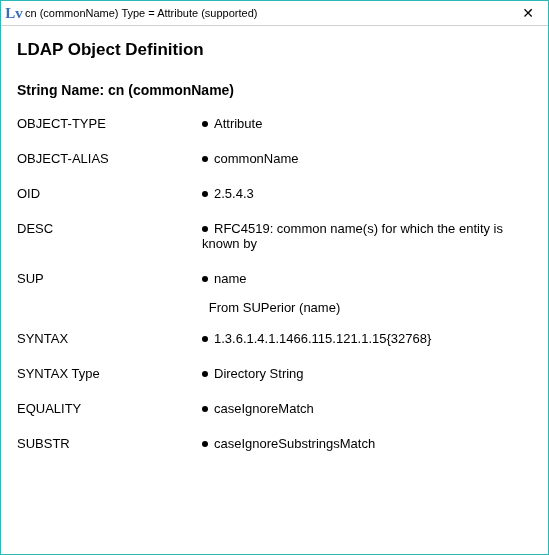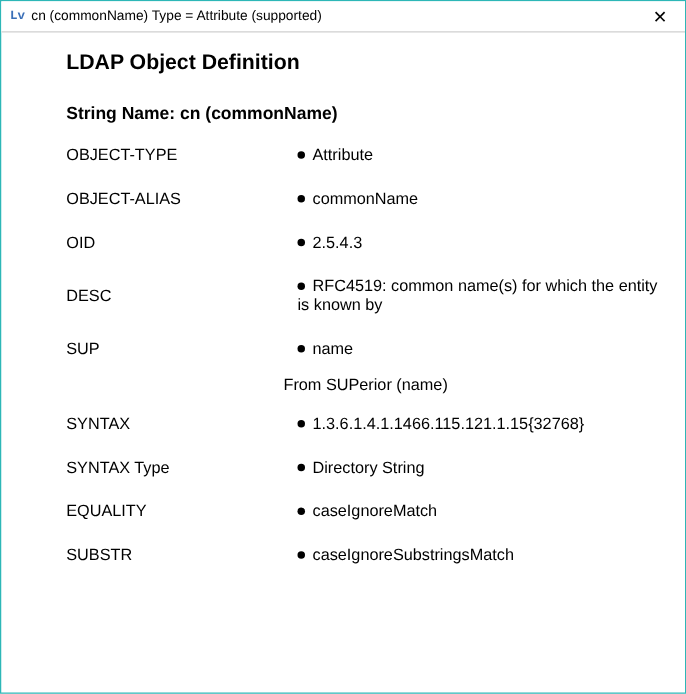--- a/index.html
+++ b/index.html
@@ -25,59 +25,58 @@
       font-size: 11px;
       color: #000;
     }
     .titlebar-icon {
       width: 14px;
       height: 14px;
       margin-right: 4px;
       display: inline-flex;
       align-items: center;
       justify-content: center;
-      font-size: 10px;
+      font-size: 15px;
       font-weight: bold;
       color: #3a6fb7;
-      font-family: Liberation Mono, monospace;
+      font-family: Liberation Serif, serif;
     }
     .titlebar-text {
       flex: 1;
       white-space: nowrap;
     }
     .close-button {
       width: 40px;
       height: 24px;
       display: flex;
       align-items: center;
       justify-content: center;
       font-size: 14px;
       cursor: pointer;
       color: #000;
       font-family: Arial, sans-serif;
     }
     .content {
       padding: 14px 16px;
       font-size: 13px;
       color: #000;
-      margin-left: 36px;
     }
     .main-title {
       font-size: 17px;
       font-weight: bold;
       margin-bottom: 22px;
     }
     .sub-title {
       font-size: 14px;
       font-weight: bold;
       margin-bottom: 18px;
     }
     .row {
       display: flex;
-      align-items: center;
+      align-items: flex-start;
       margin-bottom: 20px;
       font-size: 13px;
     }
     .label {
       width: 185px;
       flex-shrink: 0;
     }
     .value {
       flex: 1;
     }

